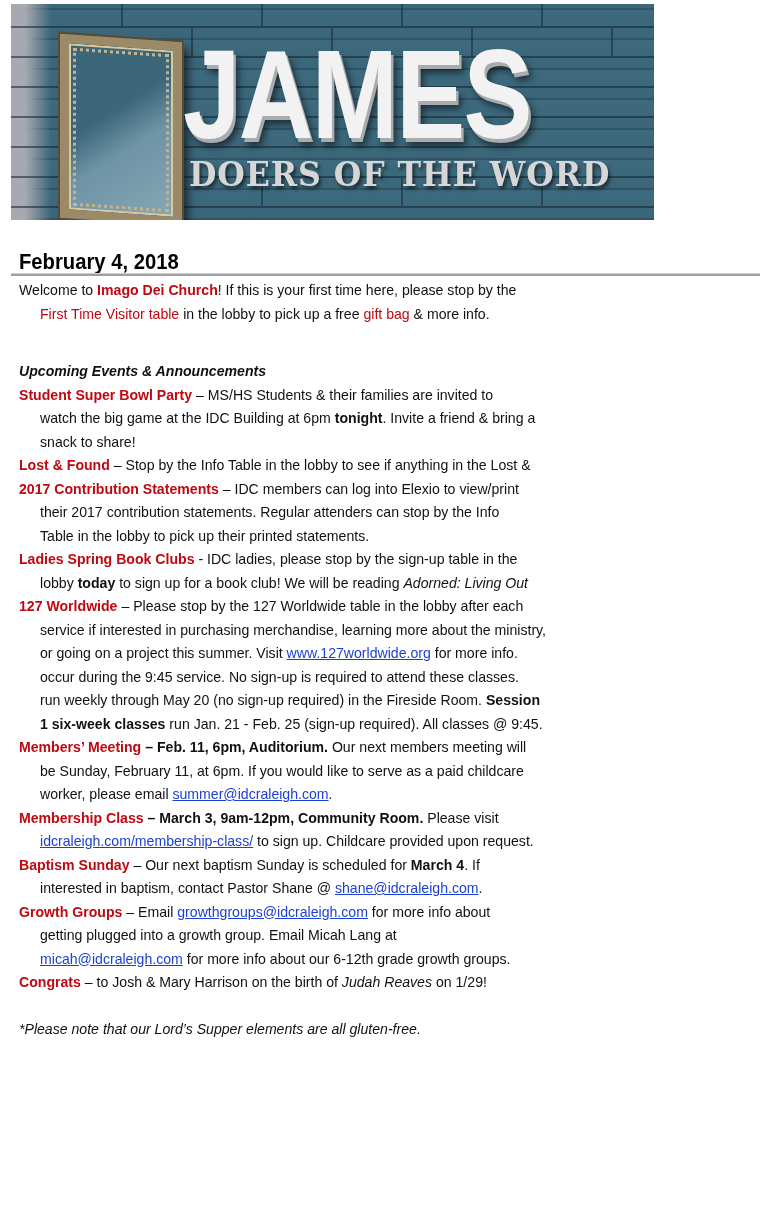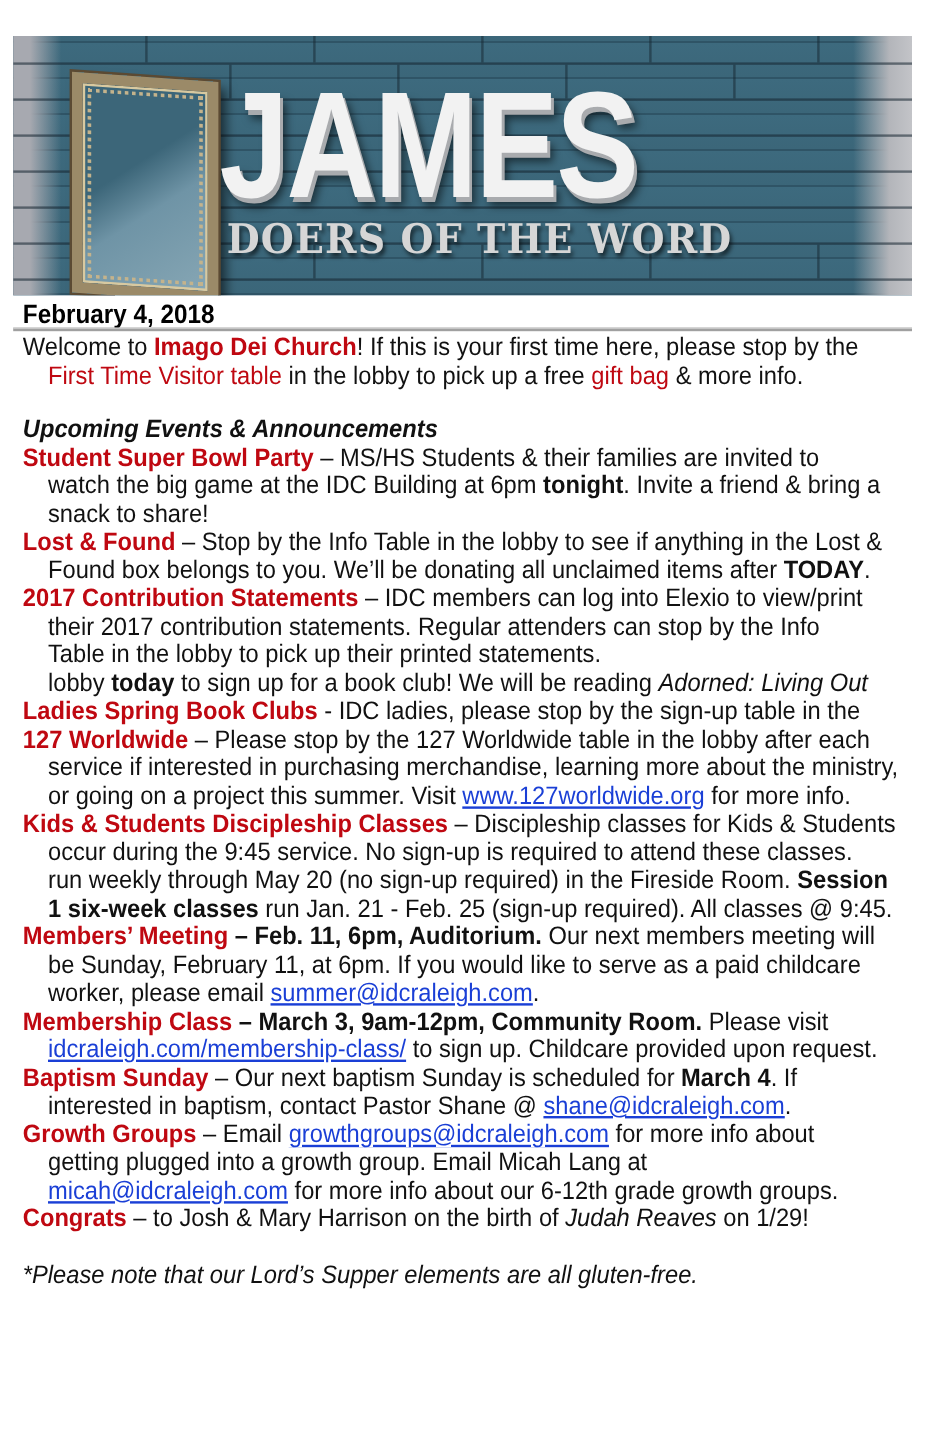--- a/index.html
+++ b/index.html
@@ -1,21 +1,21 @@
 <!DOCTYPE html>
 <html><head>
 <meta charset="utf-8">
 <style>
   html, body { margin: 0; padding: 0; background: #ffffff; }
   body {
     width: 772px; height: 1210px; overflow: hidden; position: relative;
     font-family: "Liberation Sans", sans-serif; color: #111111;
   }
   .banner {
-    position: absolute; left: 11px; top: 30px; width: 749px; height: 216px;
+    position: absolute; left: 11px; top: 4px; width: 643px; height: 216px;
     overflow: hidden;
     background:
       linear-gradient(90deg, #a7a9b0 0px, #a7a9b0 14px, rgba(0,0,0,0) 40px, rgba(0,0,0,0) 700px, #b3b5ba 730px, #c3c4c8 749px),
       repeating-linear-gradient(0deg, #2f5466 0px, #2f5466 2px, #3b6679 2px, #3d6a7e 30px),
       #3c6679;
   }
   .brick-row {
     position: absolute; left: 0; width: 100%; height: 2px; background: rgba(20,35,45,0.55);
   }
   .brick-joint {
@@ -51,21 +51,21 @@
     position: absolute; left: 19px; top: 249px;
     font-size: 22px; font-weight: bold; color: #000;
     transform: scaleX(0.92); transform-origin: left top;
   }
   .rule {
     position: absolute; left: 11px; top: 273px; width: 749px; height: 2px;
     background: #a0a0a0; border-top: 1px solid #d0d0d0;
   }
   .content {
     position: absolute; left: 19px; top: 278px; width: 740px;
-    font-size: 21px; line-height: 23.5px;
+    font-size: 15px; line-height: 23.5px;
   }
   .red { color: #bf0811; }
   .redb { color: #bf0811; font-weight: bold; }
   .b { font-weight: bold; }
   .i { font-style: italic; }
   a.link { color: #1a3fd6; text-decoration: underline; }
   .gap { height: 20px; }
   .cond { display: inline-block; transform: scaleX(0.94); transform-origin: left top; white-space: nowrap; }
   .line { display: block; white-space: nowrap; }
   .line.indent { padding-left: 21px; }
@@ -107,52 +107,50 @@
   <div>
     <span class="line"><span class="cond">
       <span>Welcome to </span><span class="redb">Imago Dei Church</span><span>! If this is your first time here, please stop by the</span>
     </span></span>
     <span class="line indent"><span class="cond">
       <span class="red">First Time Visitor table</span><span> in the lobby to pick up a free </span><span class="red">gift bag</span><span> &amp; more info.</span>
     </span></span>
   </div>
 
   <div class="gap"></div>
-  <span class="line" style="margin-top:1px"><span class="cond b i">Upcoming Events &amp; Announcements</span></span>
+  <span class="line" style="margin-top:14px"><span class="cond b i">Upcoming Events &amp; Announcements</span></span>
 
   <div>
     <span class="line"><span class="cond"><span class="redb">Student Super Bowl Party</span><span> – MS/HS Students &amp; their families are invited to</span></span></span>
     <span class="line indent"><span class="cond"><span>watch the big game at the IDC Building at 6pm </span><span class="b">tonight</span><span>. Invite a friend &amp; bring a</span></span></span>
     <span class="line indent"><span class="cond">snack to share!</span></span>
   </div>
 
   <div>
     <span class="line"><span class="cond"><span class="redb">Lost &amp; Found</span><span> – Stop by the Info Table in the lobby to see if anything in the Lost &amp;</span></span></span>
-    <span class="line indent"><span class="cond"><span>Found box belongs to you. We’ll be donating all unclaimed items after </span><span class="b">TODAY</span><span>.</span></span></span>
   </div>
 
   <div>
     <span class="line"><span class="cond"><span class="redb">2017 Contribution Statements</span><span> – IDC members can log into Elexio to view/print</span></span></span>
     <span class="line indent"><span class="cond">their 2017 contribution statements. Regular attenders can stop by the Info</span></span>
     <span class="line indent"><span class="cond">Table in the lobby to pick up their printed statements.</span></span>
   </div>
 
   <div>
+    <span class="line"><span class="cond"><span class="redb">Ladies Spring Book Clubs</span><span> - IDC ladies, please stop by the sign-up table in the</span></span></span>
     <span class="line indent"><span class="cond"><span>lobby </span><span class="b">today</span><span> to sign up for a book club! We will be reading </span><span class="i">Adorned: Living Out</span></span></span>
-    <span class="line"><span class="cond"><span class="redb">Ladies Spring Book Clubs</span><span> - IDC ladies, please stop by the sign-up table in the</span></span></span>
   </div>
 
   <div>
     <span class="line"><span class="cond"><span class="redb">127 Worldwide</span><span> – Please stop by the 127 Worldwide table in the lobby after each</span></span></span>
     <span class="line indent"><span class="cond">service if interested in purchasing merchandise, learning more about the ministry,</span></span>
     <span class="line indent"><span class="cond"><span>or going on a project this summer. Visit </span><a class="link">www.127worldwide.org</a><span> for more info.</span></span></span>
   </div>
 
   <div>
-    <span class="line"><span class="cond"><span class="redb">Kids &amp; Students Discipleship Classes</span><span> – Discipleship classes for Kids &amp; Students</span></span></span>
     <span class="line indent"><span class="cond">occur during the 9:45 service. No sign-up is required to attend these classes.</span></span>
   </div>
 
   <div>
     <span class="line indent"><span class="cond"><span>run weekly through May 20 (no sign-up required) in the Fireside Room. </span><span class="b">Session</span></span></span>
     <span class="line indent"><span class="cond"><span class="b">1 six-week classes</span><span> run Jan. 21 - Feb. 25 (sign-up required). All classes @ 9:45.</span></span></span>
   </div>
 
   <div>
     <span class="line"><span class="cond"><span class="redb">Members’ Meeting</span><span class="b"> – Feb. 11, 6pm, Auditorium.</span><span> Our next members meeting will</span></span></span>

